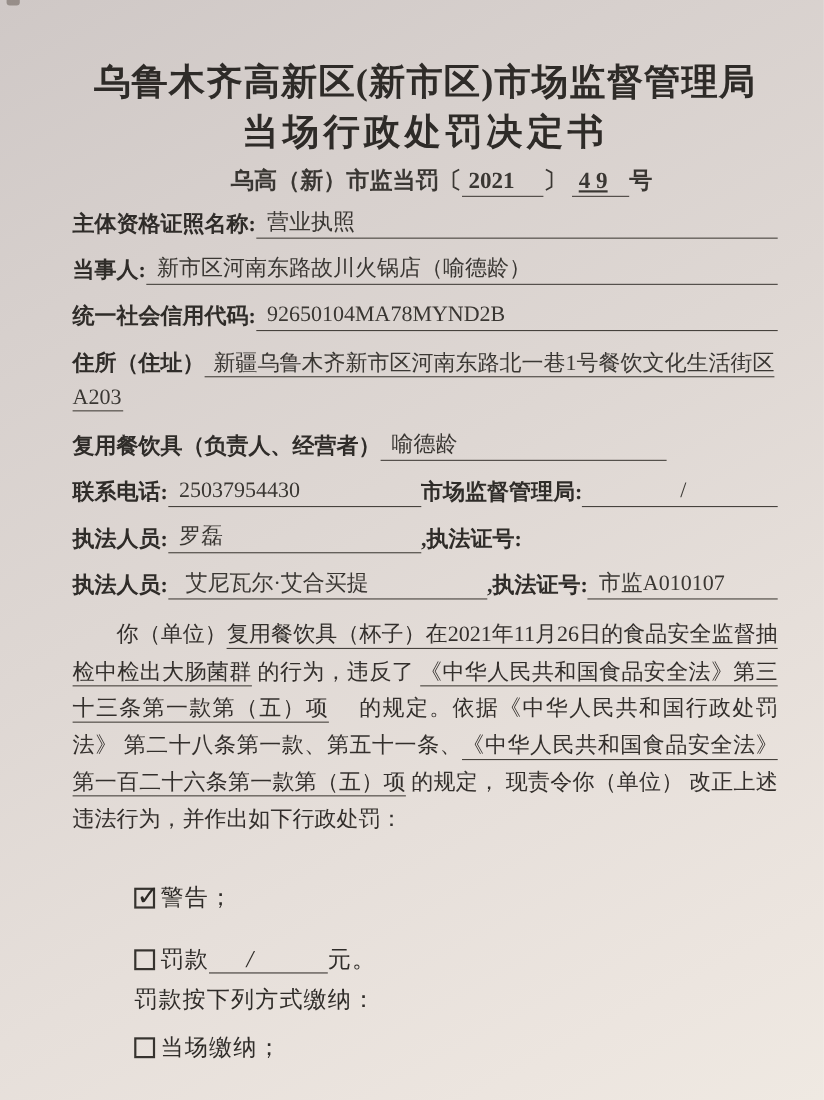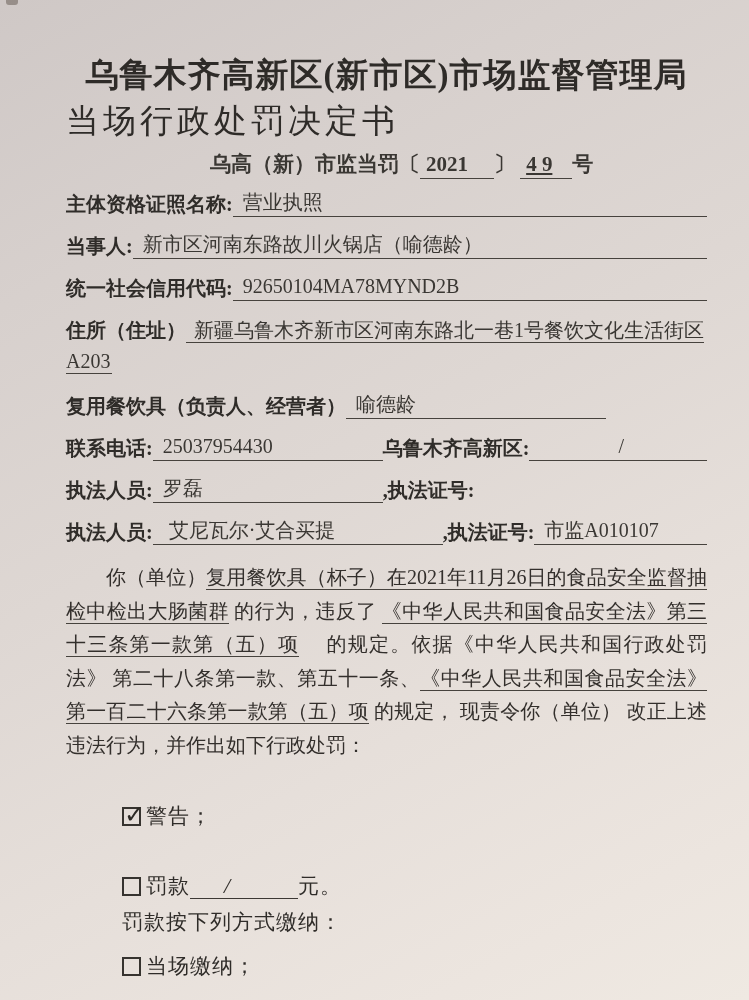--- a/index.html
+++ b/index.html
@@ -18,21 +18,21 @@
   .corner-smudge{
     position:absolute; top:0; left:6px; width:12px; height:5px;
     background:#6a5f58; opacity:.55; border-radius:0 0 3px 3px;
   }
   
   .agency{
     text-align:center; font-size:33px; font-weight:bold;
     letter-spacing:1px; line-height:46px; color:#2e2b28;
   }
   .doc-title{
-    font-size:33px; font-weight:normal;
+    text-align:center; font-size:33px; font-weight:bold;
     letter-spacing:4px; line-height:46px; color:#2e2b28;
     margin-bottom:6px;
   }
   .doc-no{
     text-align:center; font-size:21px; font-weight:bold;
     color:#3a3733; margin-left:30px; margin-bottom:10px;
   }
   .doc-no .fillnum{
     display:inline-block; min-width:74px; text-align:left;
     border-bottom:1.6px solid #46423d; padding:0 6px 1px;
@@ -62,21 +62,21 @@
   }
   
   .body-par{
     font-size:20px; line-height:33.5px; text-align:justify;
     text-indent:2em; margin-top:16px; color:#332f2c;
   }
   .u{ border-bottom:1.6px solid #46423d; padding-bottom:1px; }
   
   .pen{ margin-left:56px; font-size:21px; color:#2f2c29; display:flex; align-items:center; }
   .pen.warning{ margin-top:40px; }
-  .pen.fine{ margin-top:42px; }
+  .pen.fine{ margin-top:28px; }
   .pen.note{ margin-top:8px; }
   .pen.onsite{ margin-top:16px; }
   .cb{
     display:inline-flex; width:19px; height:19px;
     border:2.2px solid #36332f; margin-right:5px;
     position:relative; flex:0 0 auto;
   }
   .cb .tick{
     position:absolute; left:0px; top:-9px;
     font-size:25px; font-weight:bold; color:#2c2925;
@@ -123,21 +123,21 @@
 
   <div class="row">
     <span class="lbl">复用餐饮具（负责人、经营者）</span>
     <span class="fill w260">喻德龄</span>
   </div>
 
 
   <div class="row">
     <span class="lbl">联系电话:</span>
     <span class="fill w230">25037954430</span>
-    <span class="lbl">乌鲁木齐高新区:</span>
+    <span class="lbl">市场监督管理局:</span>
     <span class="fill grow w160">/</span>
   </div>
 
   <div class="row">
     <span class="lbl">执法人员:</span>
     <span class="fill w230">罗磊</span>
     <span class="lbl">,执法证号:</span>
   </div>
 
   <div class="row">

